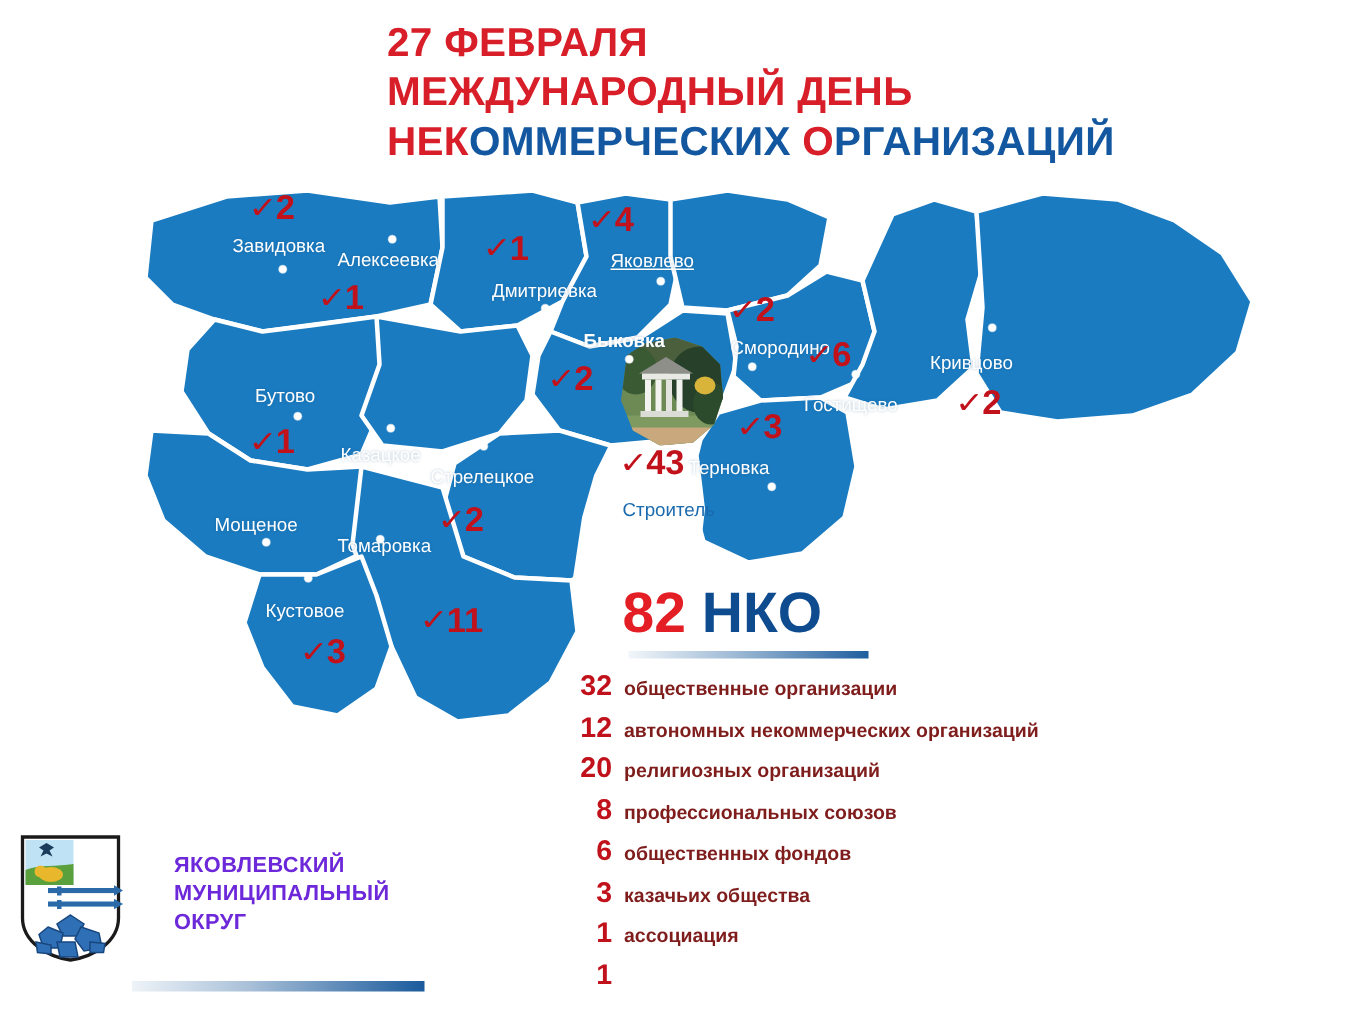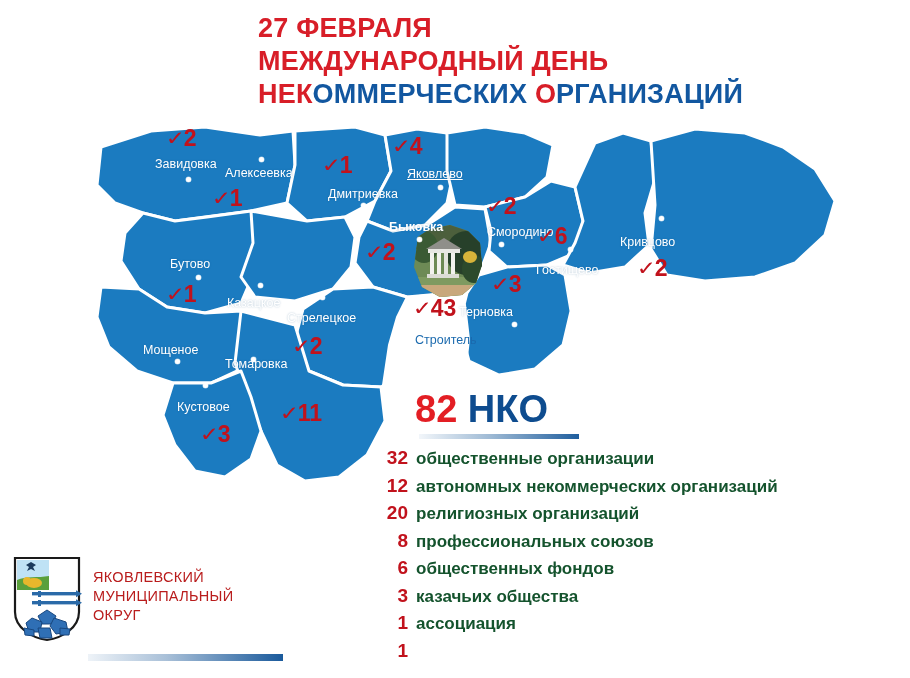--- a/index.html
+++ b/index.html
@@ -55,30 +55,30 @@
   }
 
   
   .stlist{position:absolute;left:372px;top:447px;width:510px;}
   .strow{display:flex;align-items:baseline;margin-bottom:5.5px;}
   .strow .n{
     width:36px;text-align:right;flex:0 0 36px;
     color:#C1121C;font-weight:bold;font-size:19px;
   }
   .strow .t{
-    margin-left:8px;color:#14532d;font-weight:bold;font-size:17px;
+    margin-left:8px;color:#7f1d1d;font-weight:bold;font-size:13px;
     white-space:nowrap;
   }
 
   
   .footer{position:absolute;left:12px;top:556px;width:340px;height:110px;}
   .emblem{position:absolute;left:0;top:0;width:70px;height:86px;}
   .flabel{
-    position:absolute;left:81px;top:12px;
-    color:#b91c1c;font-weight:normal;font-size:14.5px;line-height:19px;
+    position:absolute;left:104px;top:12px;
+    color:#6d28d9;font-weight:bold;font-size:14.5px;line-height:19px;
     letter-spacing:.3px;
   }
   .flabel span{display:block;white-space:nowrap;}
   .footbar{
     position:absolute;left:88px;top:654px;width:195px;height:7px;
     background:linear-gradient(90deg,#eef3f8 0%,#a9c0d8 40%,#1A5A9C 100%);
   }
 </style>
 </head>
 <body>

